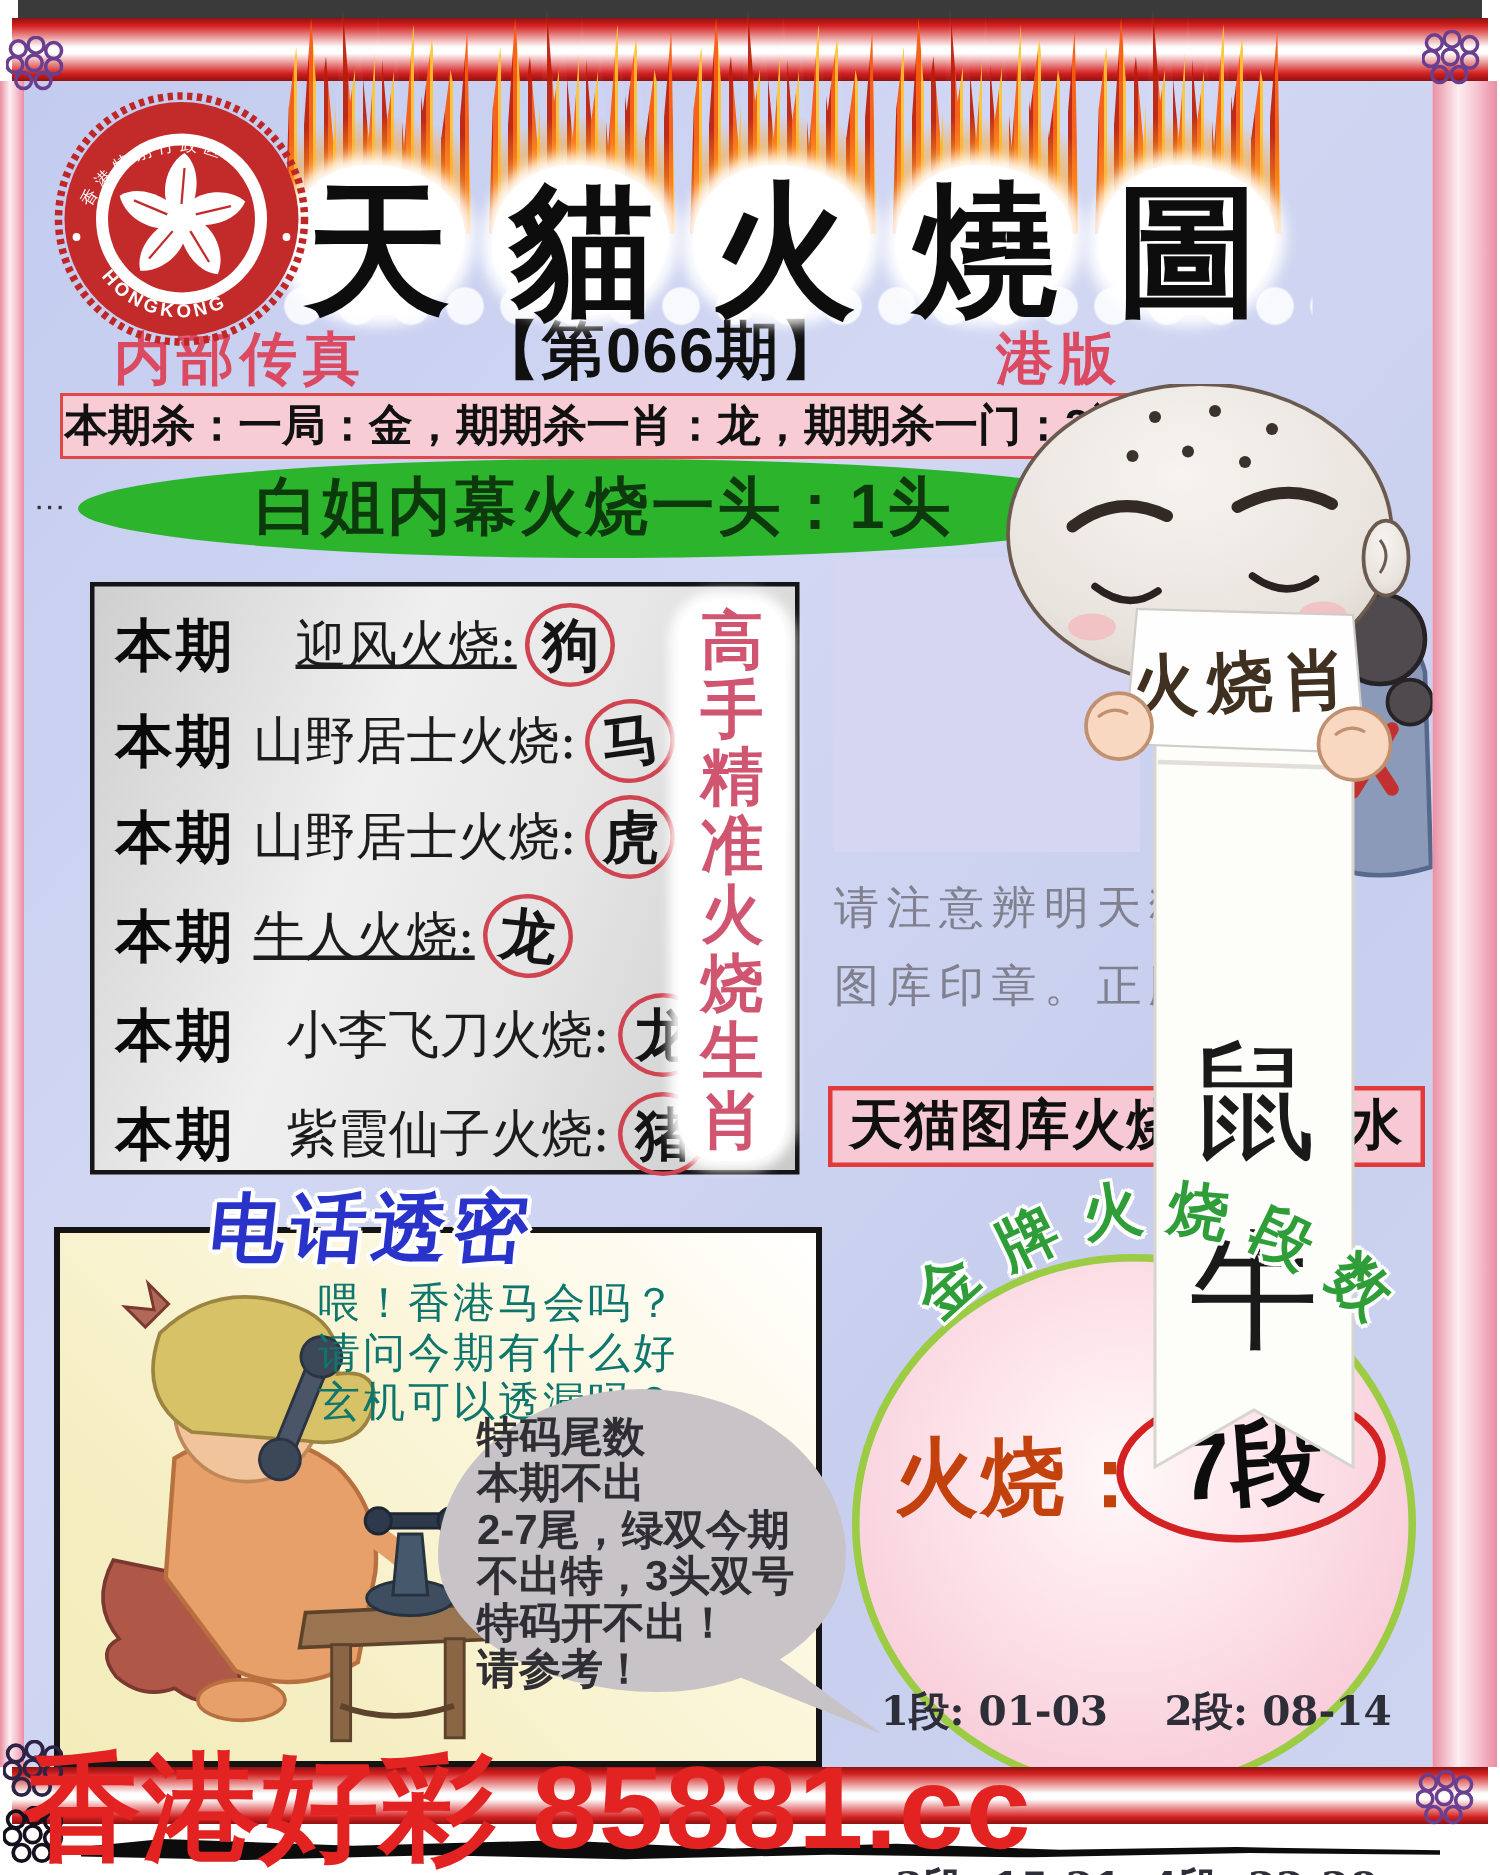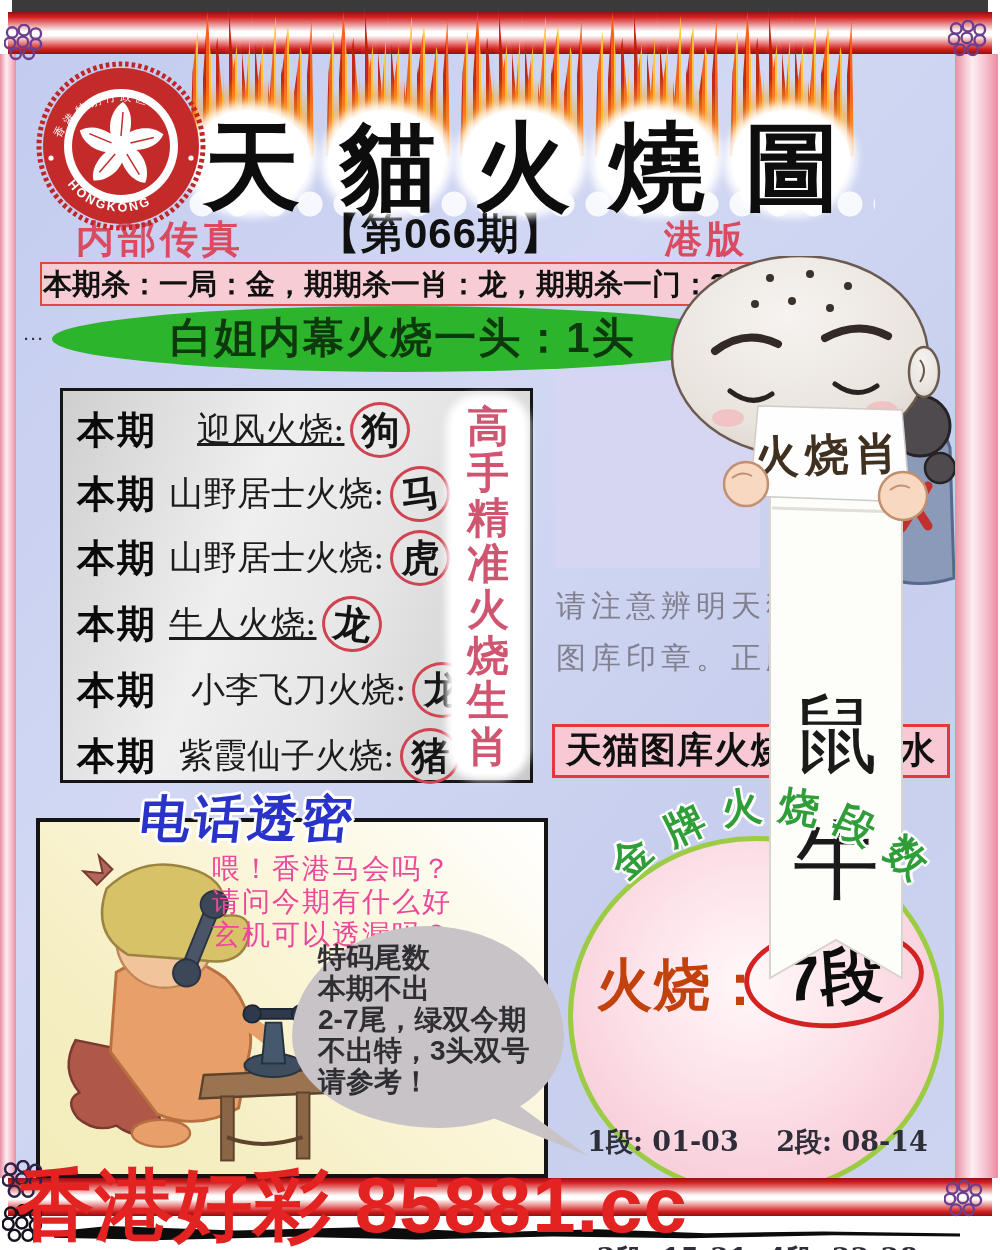--- a/index.html
+++ b/index.html
@@ -55,21 +55,21 @@
   .pred-label{font:700 38px "Liberation Sans",sans-serif;color:#0a0a0a;letter-spacing:2px;text-align:center;}
   .pred-phrase{font:400 34px "DejaVu Serif","Liberation Serif",serif;color:#1c1c1c;}
   .pred-circle{display:inline-flex;align-items:center;justify-content:center;margin-left:6px;
      width:54px;height:50px;border:3px solid #cf4450;border-radius:50%;
      font:700 38px "DejaVu Serif","Liberation Serif",serif;color:#141414;}
   .r0{top:8px;}  .r0 .pred-phrase{margin-left:40px;text-decoration:underline;}
   .r1{top:72px;} .r1 .pred-phrase{margin-left:12px;}
   .r2{top:136px;}.r2 .pred-phrase{margin-left:12px;}
   .r3{top:202px;}.r3 .pred-phrase{margin-left:12px;text-decoration:underline;}
   .r4{top:268px;}.r4 .pred-phrase{margin-left:34px;}
-  .r5{top:334px;}.r5 .pred-phrase{margin-left:22px;}
+  .r5{top:334px;}.r5 .pred-phrase{margin-left:34px;}
   .r1 .pred-circle{transform:rotate(-8deg);}
   .r3 .pred-circle{transform:rotate(6deg);}
   .vstrip{left:452px;top:400px;width:72px;height:374px;z-index:2;background:#fff;border-radius:26px;
      box-shadow:0 0 7px 6px rgba(255,255,255,.95);display:flex;flex-direction:column;align-items:center;justify-content:space-between;padding:6px 0;box-sizing:border-box;}
   .vchar{font:700 42px "DejaVu Serif","Liberation Serif",serif;color:#d05570;line-height:1;}
 
   
   .lav-square{left:556px;top:372px;width:204px;height:196px;background:#d6d6f2;}
   .note{left:556px;top:580px;font:400 30px "DejaVu Serif","Liberation Serif",serif;color:#80808f;letter-spacing:5px;line-height:52px;}
   .water-box{left:552px;top:724px;width:398px;height:54px;background:#f7c9d4;border:3px solid #e23a3a;box-sizing:border-box;
@@ -85,21 +85,21 @@
      transform:rotate(-4deg);text-align:center;font:700 62px "Liberation Sans",sans-serif;color:#0d0d0d;line-height:92px;}
   .segments{left:585px;top:1044px;width:345px;text-align:center;white-space:pre;
      font:700 27px "DejaVu Serif","Liberation Serif",serif;color:#2e2e38;line-height:39px;}
 
   
   .phone-box{left:36px;top:818px;width:512px;height:360px;border:4px solid #141414;box-sizing:border-box;
      background:linear-gradient(225deg,#ffffff 0,#fbf6da 40%,#f5eec2 75%,#f3ecba 100%);}
   .phone-title{left:140px;top:786px;z-index:5;transform:skewX(-6deg);
      font:700 50px "Liberation Sans",sans-serif;color:#2a33c9;letter-spacing:4px;
      text-shadow:-3px 0 #fff,3px 0 #fff,0 -3px #fff,0 3px #fff,-2px -2px #fff,2px 2px #fff,-2px 2px #fff,2px -2px #fff;}
-  .q-text{left:212px;top:852px;font:400 28px "DejaVu Serif","Liberation Serif",serif;color:#ec4899;line-height:33px;letter-spacing:2px;z-index:2;}
+  .q-text{left:212px;top:852px;font:400 28px "DejaVu Serif","Liberation Serif",serif;color:#0f766e;line-height:33px;letter-spacing:2px;z-index:2;}
   .bubble{left:292px;top:926px;width:272px;height:202px;background:#c7c3c7;z-index:2;
      border-radius:50% 50% 46% 54%/55% 55% 45% 45%;}
   .bubble-tail{left:470px;top:1080px;width:118px;height:76px;background:#c7c3c7;z-index:2;
      clip-path:polygon(12% 0,100% 100%,0 38%);}
   .bubble-text{left:318px;top:942px;font:700 28px "Liberation Sans",sans-serif;color:#2f2f33;line-height:31px;z-index:3;}
 
   
   .footer-text{left:16px;top:1154px;z-index:50;white-space:nowrap;
      font:700 78px "Liberation Sans",sans-serif;color:#e32222;letter-spacing:1px;}
 </style>
@@ -335,20 +335,21 @@
     <div>请问今期有什么好</div>
     <div>玄机可以透漏吗？</div>
   </div>
   <div class="abs bubble"></div>
   <div class="abs bubble-tail"></div>
   <div class="abs bubble-text">
     <div>特码尾数</div>
     <div>本期不出</div>
     <div>2-7尾，绿双今期</div>
     <div>不出特，3头双号</div>
+    <div>特码开不出！</div>
     <div>请参考！</div>
   </div>
 
   <svg class="abs" style="left:42px;top:846px;z-index:1" width="300" height="330" viewBox="0 0 300 340">
     <g>
       <path d="M30,200 q-16,30 4,54 q-16,8 -2,26 q18,16 40,8 q24,18 46,2 l-10,-74 z" fill="#b05848" stroke="#7a3830" stroke-width="2.5"></path>
     </g>
     <g>
       <path d="M72,130 q58,-34 112,6 q30,30 26,72 l-12,62 q-42,24 -84,6 l-48,-64 z" fill="#e8a06a" stroke="#b87040" stroke-width="3"></path>
       <ellipse cx="118" cy="296" rx="30" ry="14" fill="#e8a06a" stroke="#b87040" stroke-width="2.5"></ellipse>

